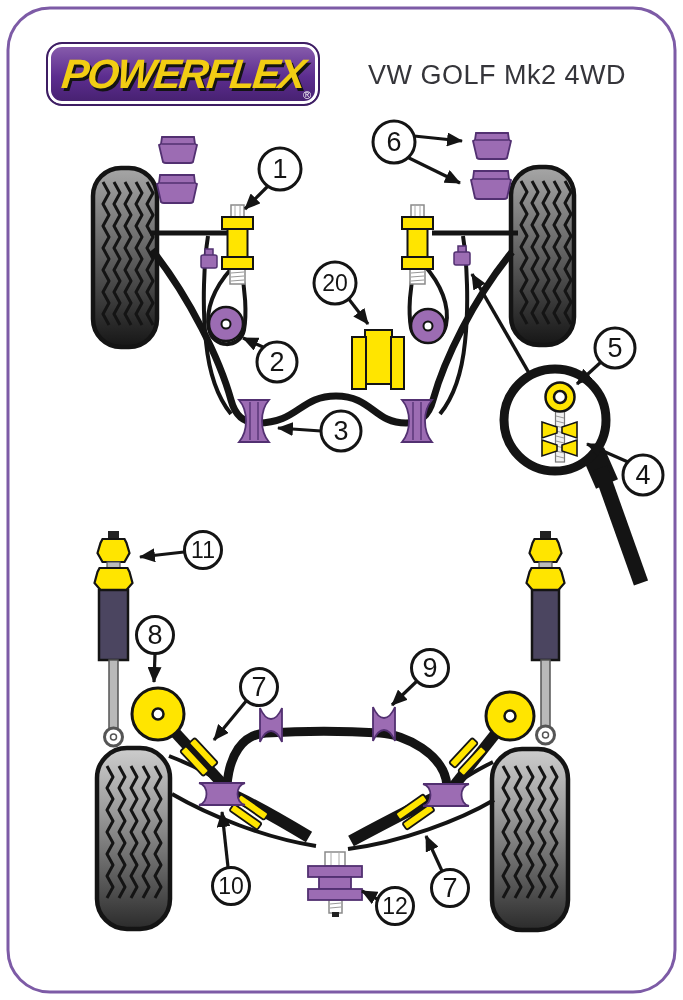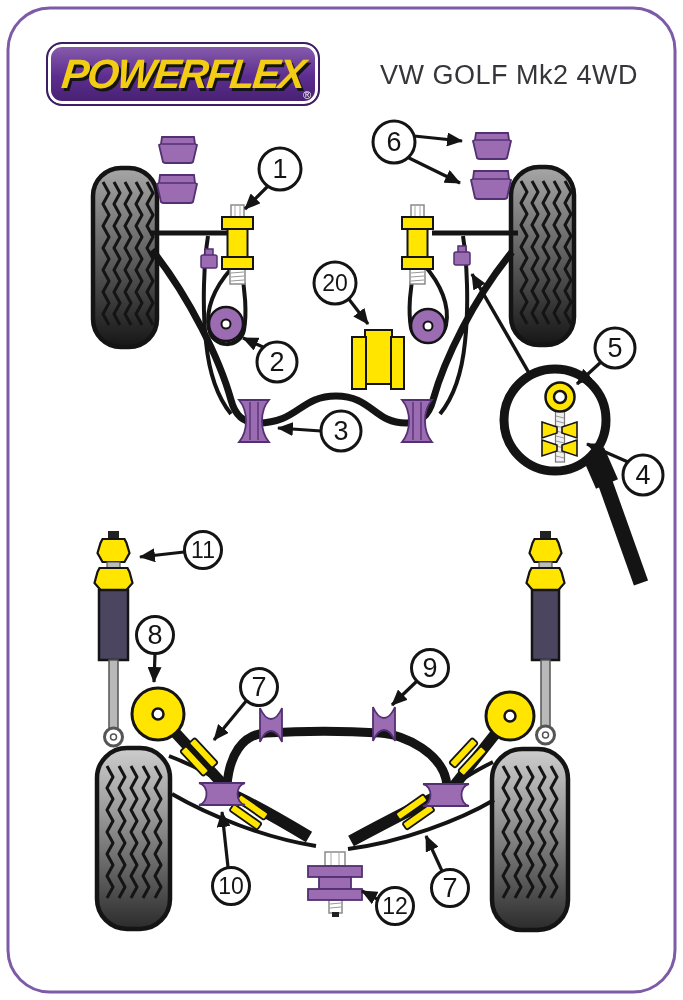--- a/index.html
+++ b/index.html
@@ -8,21 +8,21 @@
   #diagram{position:absolute;left:0;top:0;}
   .logo{position:absolute;left:46px;top:42px;width:270px;height:60px;
         background:linear-gradient(180deg,#8a5fae 0%,#5c2d8f 55%,#45206e 100%);
         border:2px solid #3d1d63;border-radius:16px;
         box-shadow:inset 0 0 0 3px #ffffff;
         display:flex;align-items:center;justify-content:center;}
   .logo-text{font-style:italic;font-weight:bold;font-size:41px;line-height:1;
         color:#f2cd13;letter-spacing:-2px;transform:skewX(-6deg);
         text-shadow:2.5px 2.5px 0 #141414;white-space:nowrap;}
   .logo-reg{position:absolute;right:7px;bottom:3px;font-size:11px;color:#ffffff;font-style:normal;}
-  .title{position:absolute;left:368px;top:60px;width:282px;text-align:center;
+  .title{position:absolute;left:368px;top:60px;width:282px;
         font-size:27px;color:#35353a;letter-spacing:0.5px;white-space:nowrap;}
   .co{font-family:"Liberation Sans",sans-serif;font-size:27px;fill:#141414;}
   .co2{font-family:"Liberation Sans",sans-serif;font-size:23px;fill:#141414;}
 </style>
 </head>
 <body>
 
 <div id="stage">
 
   <svg id="diagram" width="683" height="1000" viewBox="0 0 683 1000">

